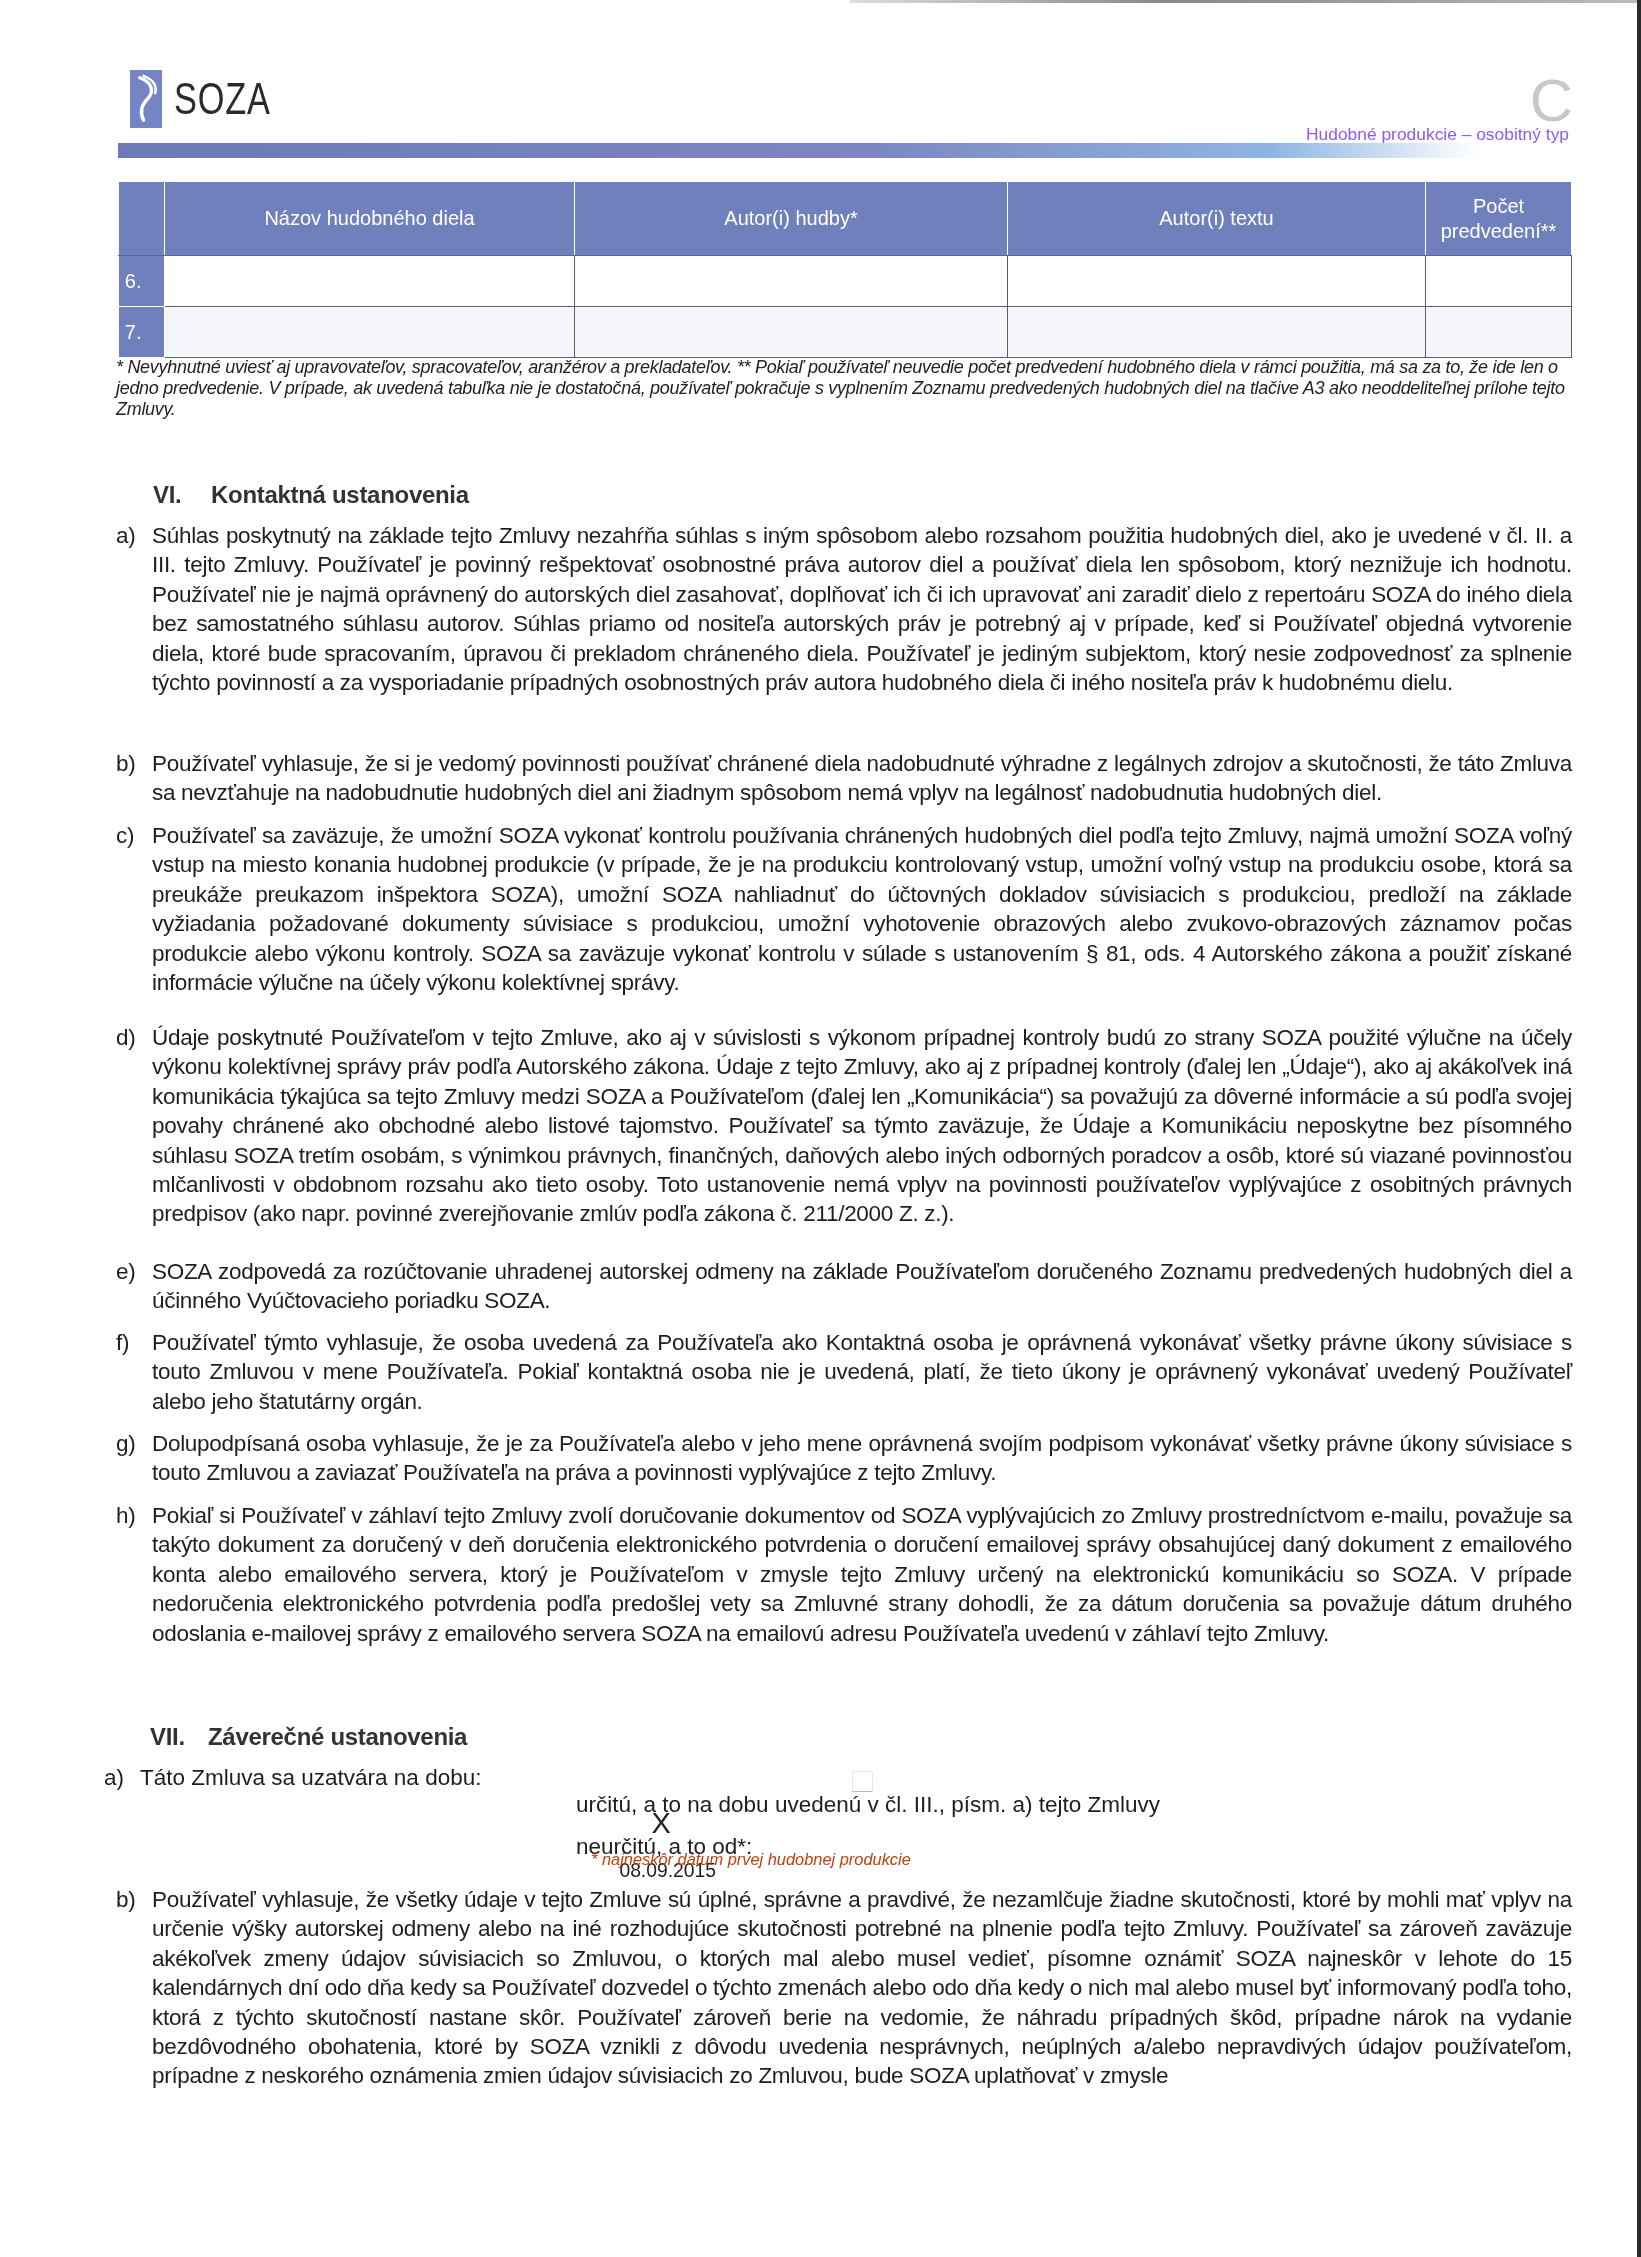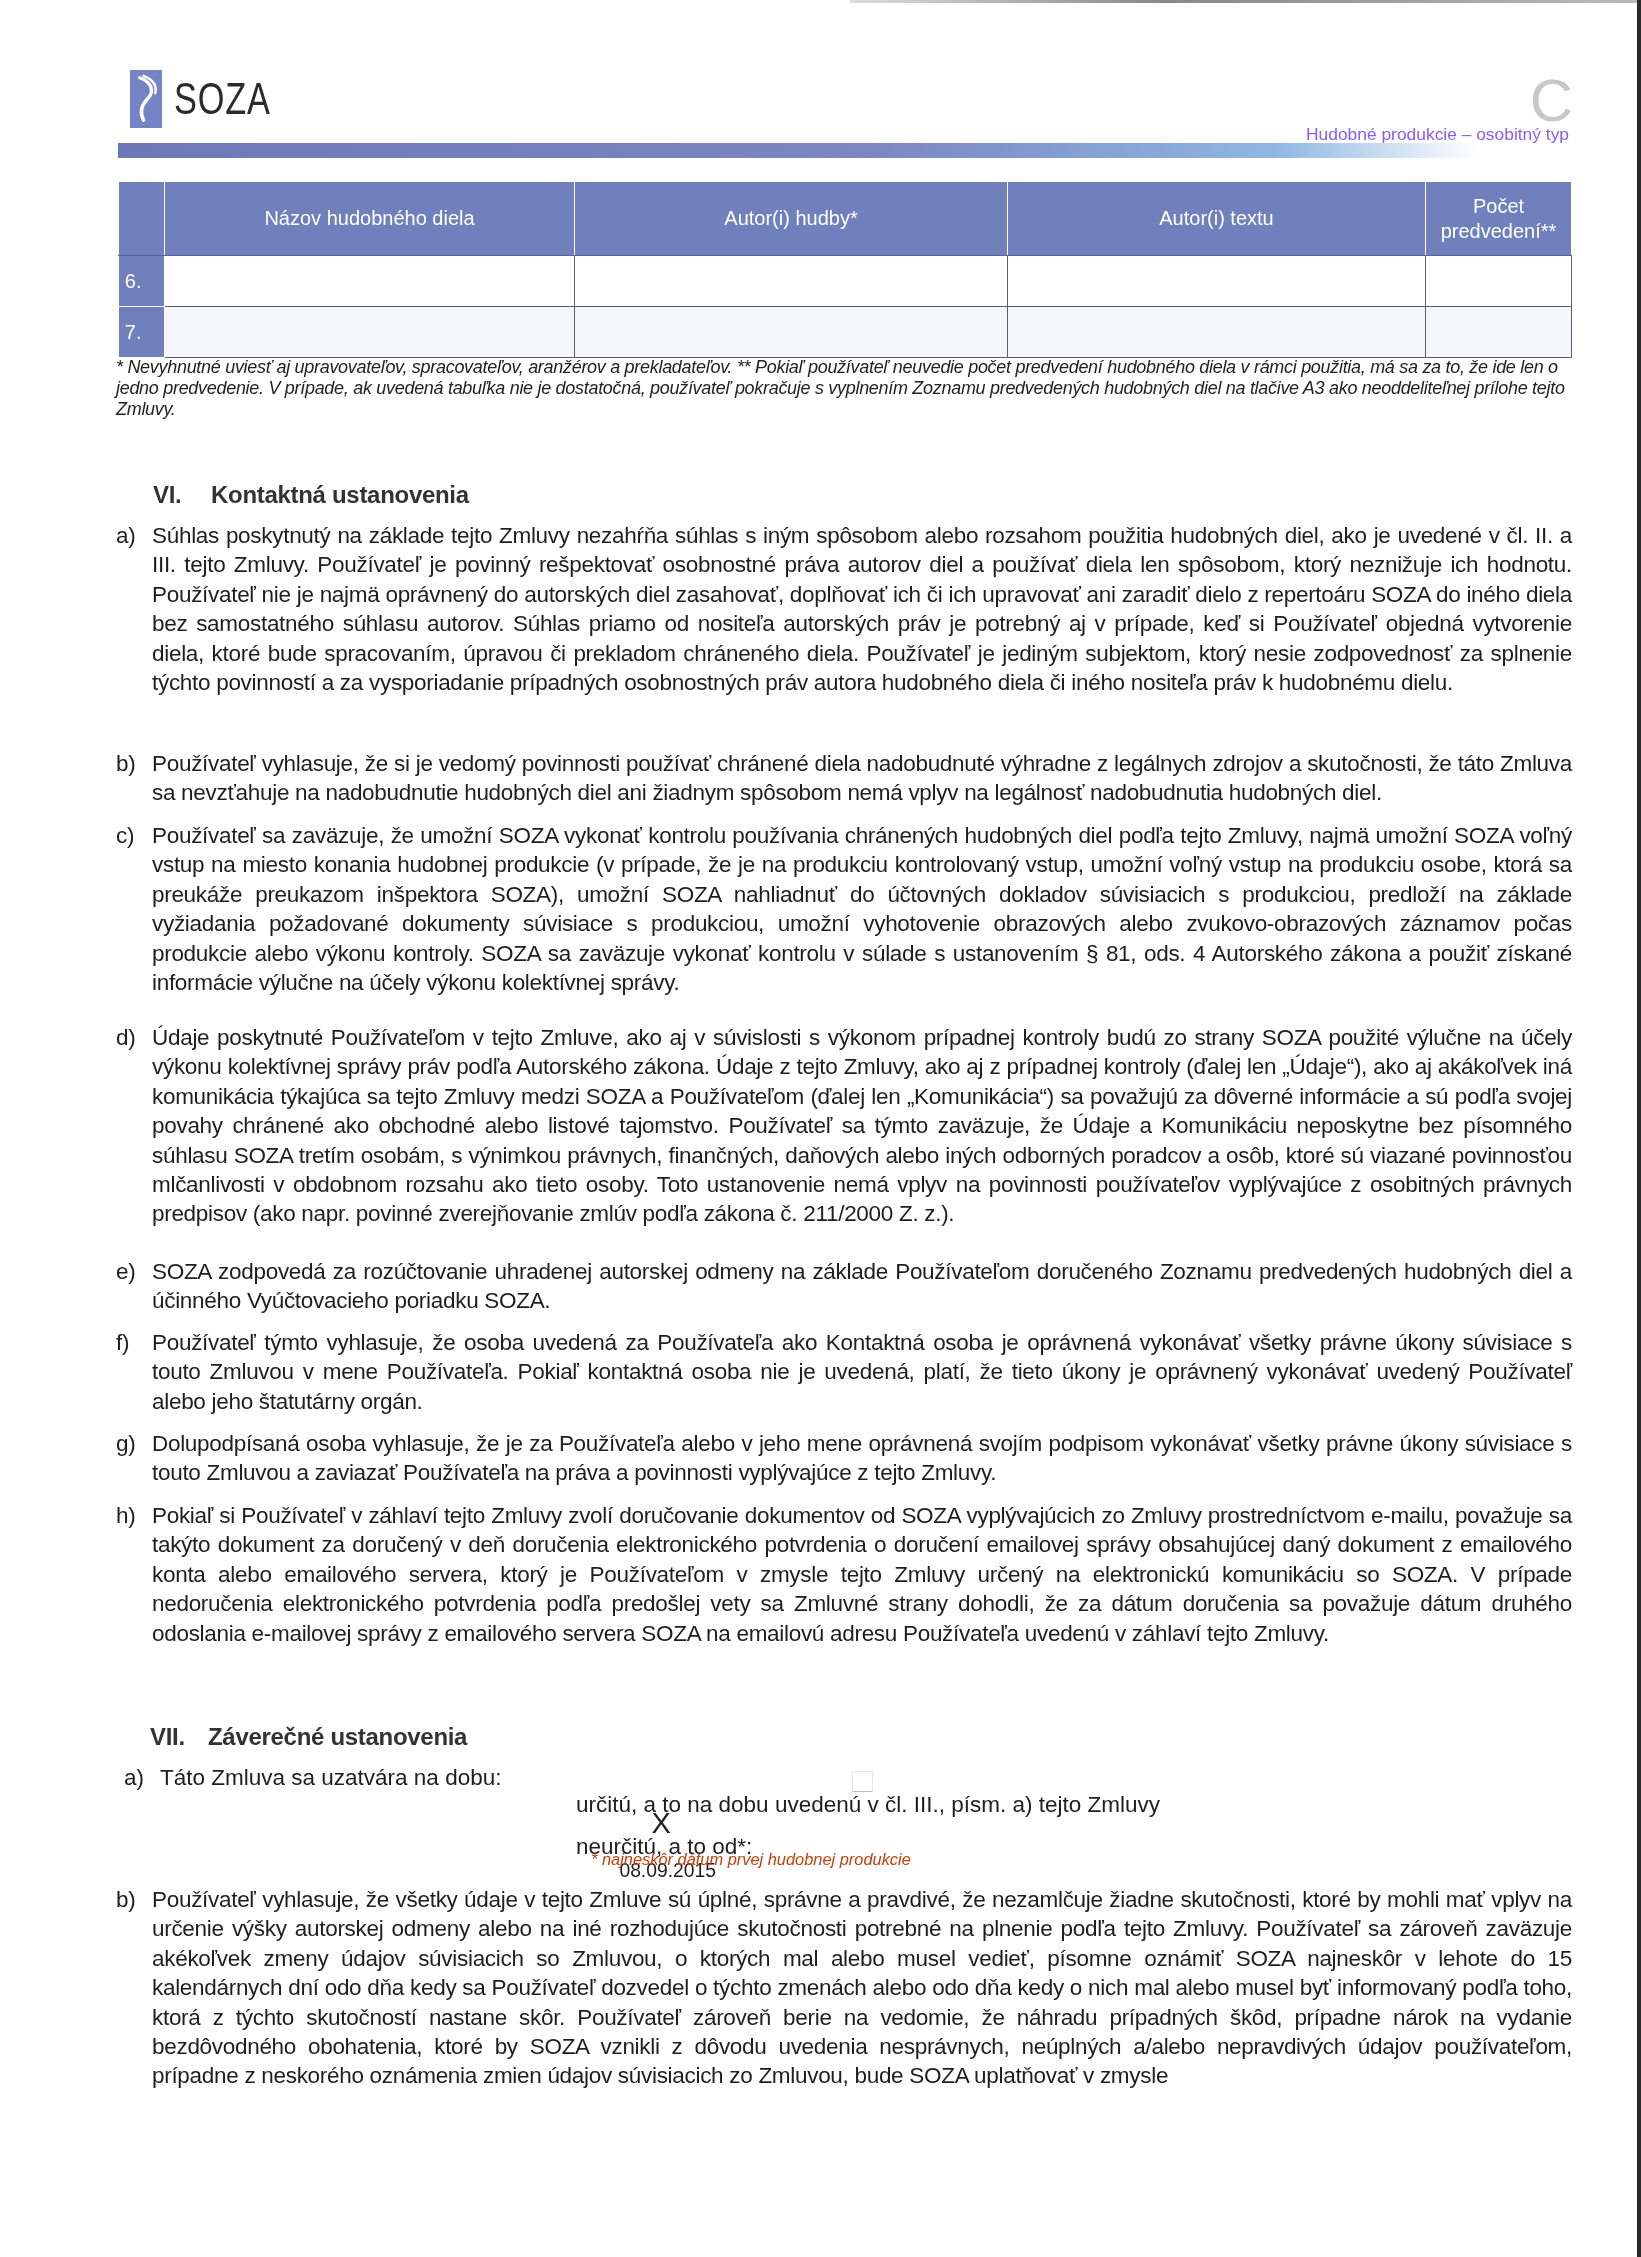--- a/index.html
+++ b/index.html
@@ -29,21 +29,21 @@
   .footnote { position:absolute; left:116px; top:357px; width:1460px; font-size:18px; font-style:italic;
               line-height:21px; color:#222; letter-spacing:-0.3px; }
 
   
   .section-title { position:absolute; font-size:24px; font-weight:bold; color:#333; letter-spacing:-0.3px; }
   .section-title .num { display:inline-block; width:58px; }
   .para { position:absolute; left:116px; width:1456px; font-size:22.5px; line-height:29.4px; color:#1e1e1e; letter-spacing:-0.3px; }
   .para .lbl { position:absolute; left:0; top:0; }
   .para .txt { display:block; margin-left:36px; text-align:justify; }
 
-  .term-label { position:absolute; left:124px; top:1765px; font-size:22.5px; color:#1e1e1e; }
+  .term-label { position:absolute; left:104px; top:1765px; font-size:22.5px; color:#1e1e1e; }
   .term-label .lbl { display:inline-block; width:36px; }
   .term-opt { position:absolute; left:576px; font-size:22.5px; color:#1e1e1e; display:flex; align-items:center;flex-direction:column; }
   .checkbox { width:21px; height:21px; margin-right:11.6px; display:inline-block; border:1px solid #e7e7e7; border-bottom-color:#bbb; box-sizing:border-box; }
   .checkbox.checked { border:none; font-size:29px; line-height:21px; text-align:center; color:#222; width:25px; margin-right:5.8px; }
   .term-date { font-size:19.3px; margin-left:7px; }
   .term-note { position:absolute; left:591px; top:1850px; font-size:16.4px; font-style:italic; color:#c2410c; }
 </style>
 </head>
 <body>
 

